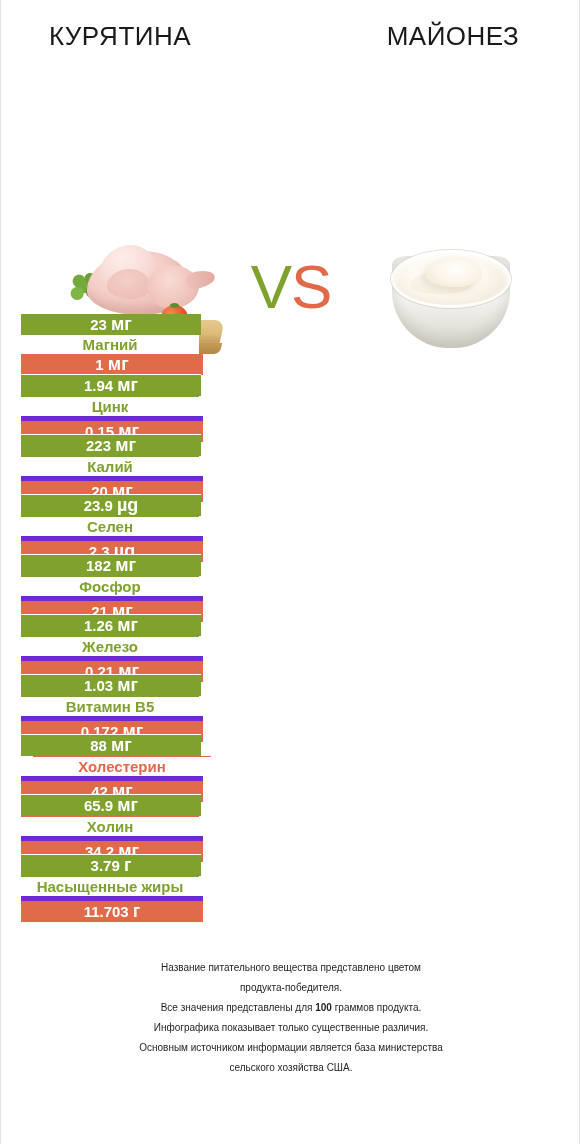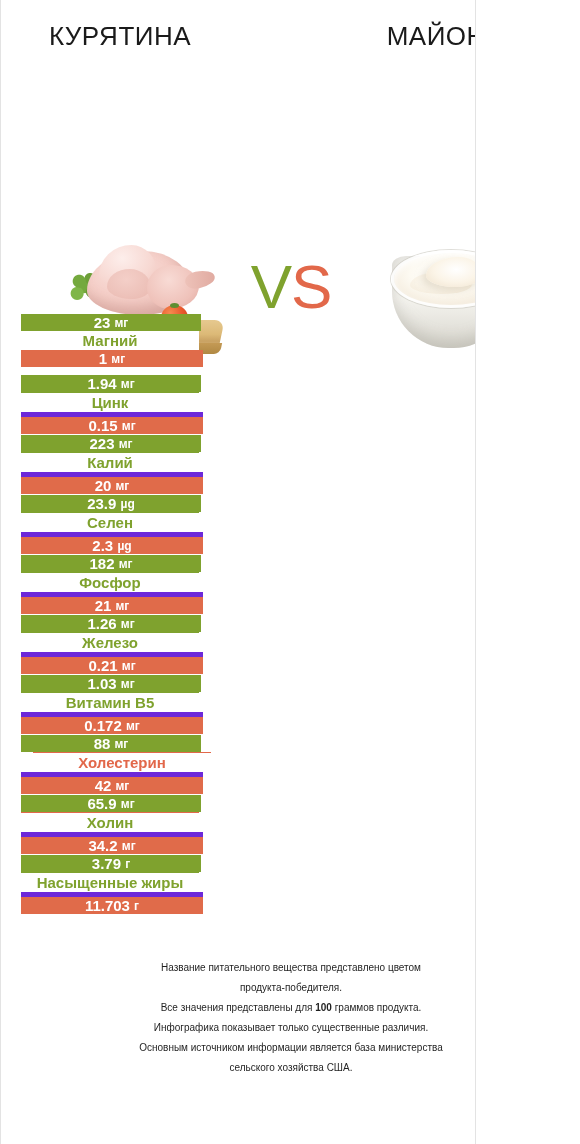--- a/index.html
+++ b/index.html
@@ -7,21 +7,21 @@
 
   html, body {
     width: 580px;
     height: 1144px;
     background: #ffffff;
     font-family: "Liberation Sans", "DejaVu Sans", sans-serif;
   }
 
   .page {
     position: relative;
-    width: 476px;
+    width: 580px;
     height: 1144px;
     background: #ffffff;
     border-left: 1px solid #e3e3e3;
     border-right: 1px solid #e3e3e3;
     overflow: hidden;
   }
 
   
   .titles {
     position: absolute;
@@ -291,21 +291,21 @@
     font-weight: 700;
     border-top: 5px solid #6d28d9;
   }
   .row:first-child .cell-right { border-top: none; }
 
   .mid-green  { color: #7FA22E; }
   .mid-orange { color: #E2684A; margin-left: 12px; }
   .row.winner-right .cell-mid { border-top-color: #E2684A; }
   .row.winner-right + .row .cell-mid { border-top-color: #E2684A; }
 
-  .unit { font-size: 12px; font-weight: 700; }
+  .unit { font-size: 18px; font-weight: 700; }
 
   
   .footer {
     position: absolute;
     left: 30px;
     top: 958px;
     width: 520px;
     text-align: center;
     font-size: 10px;
     line-height: 20px;

